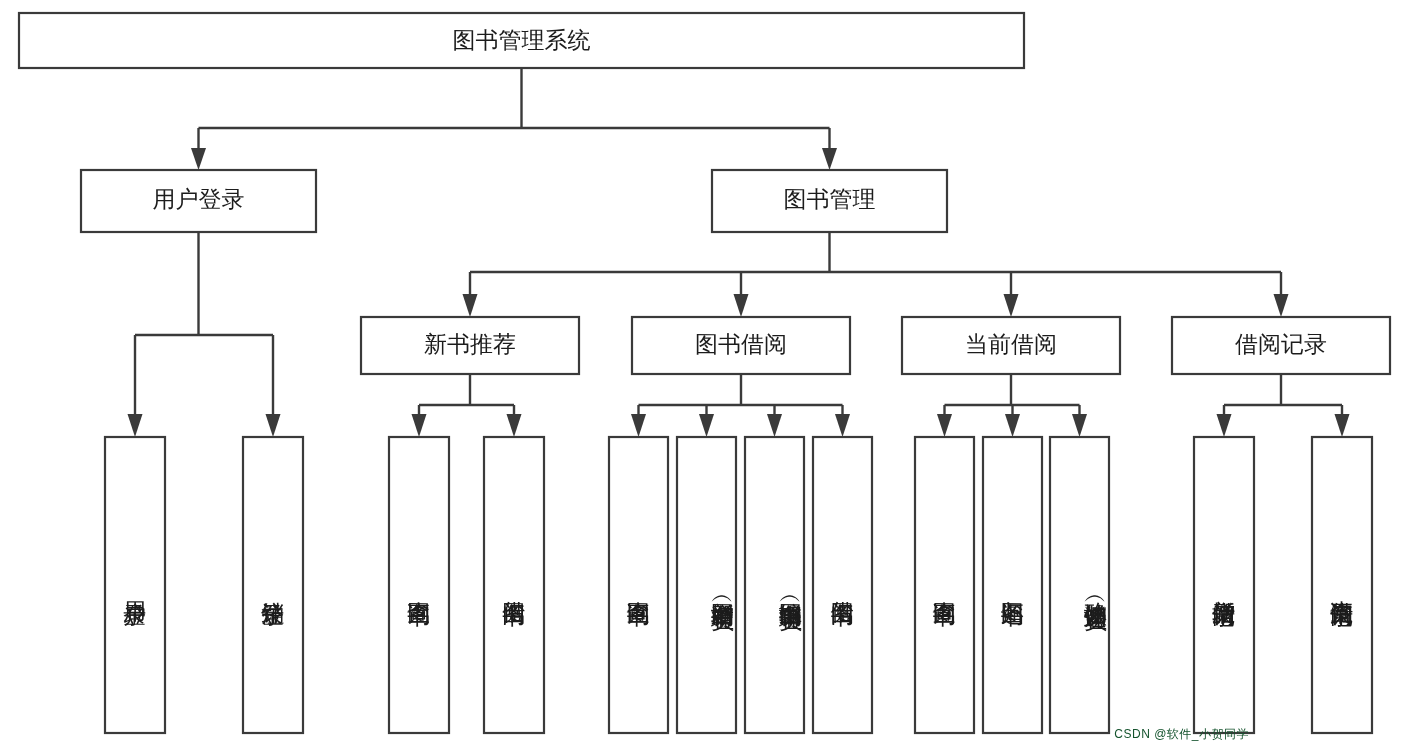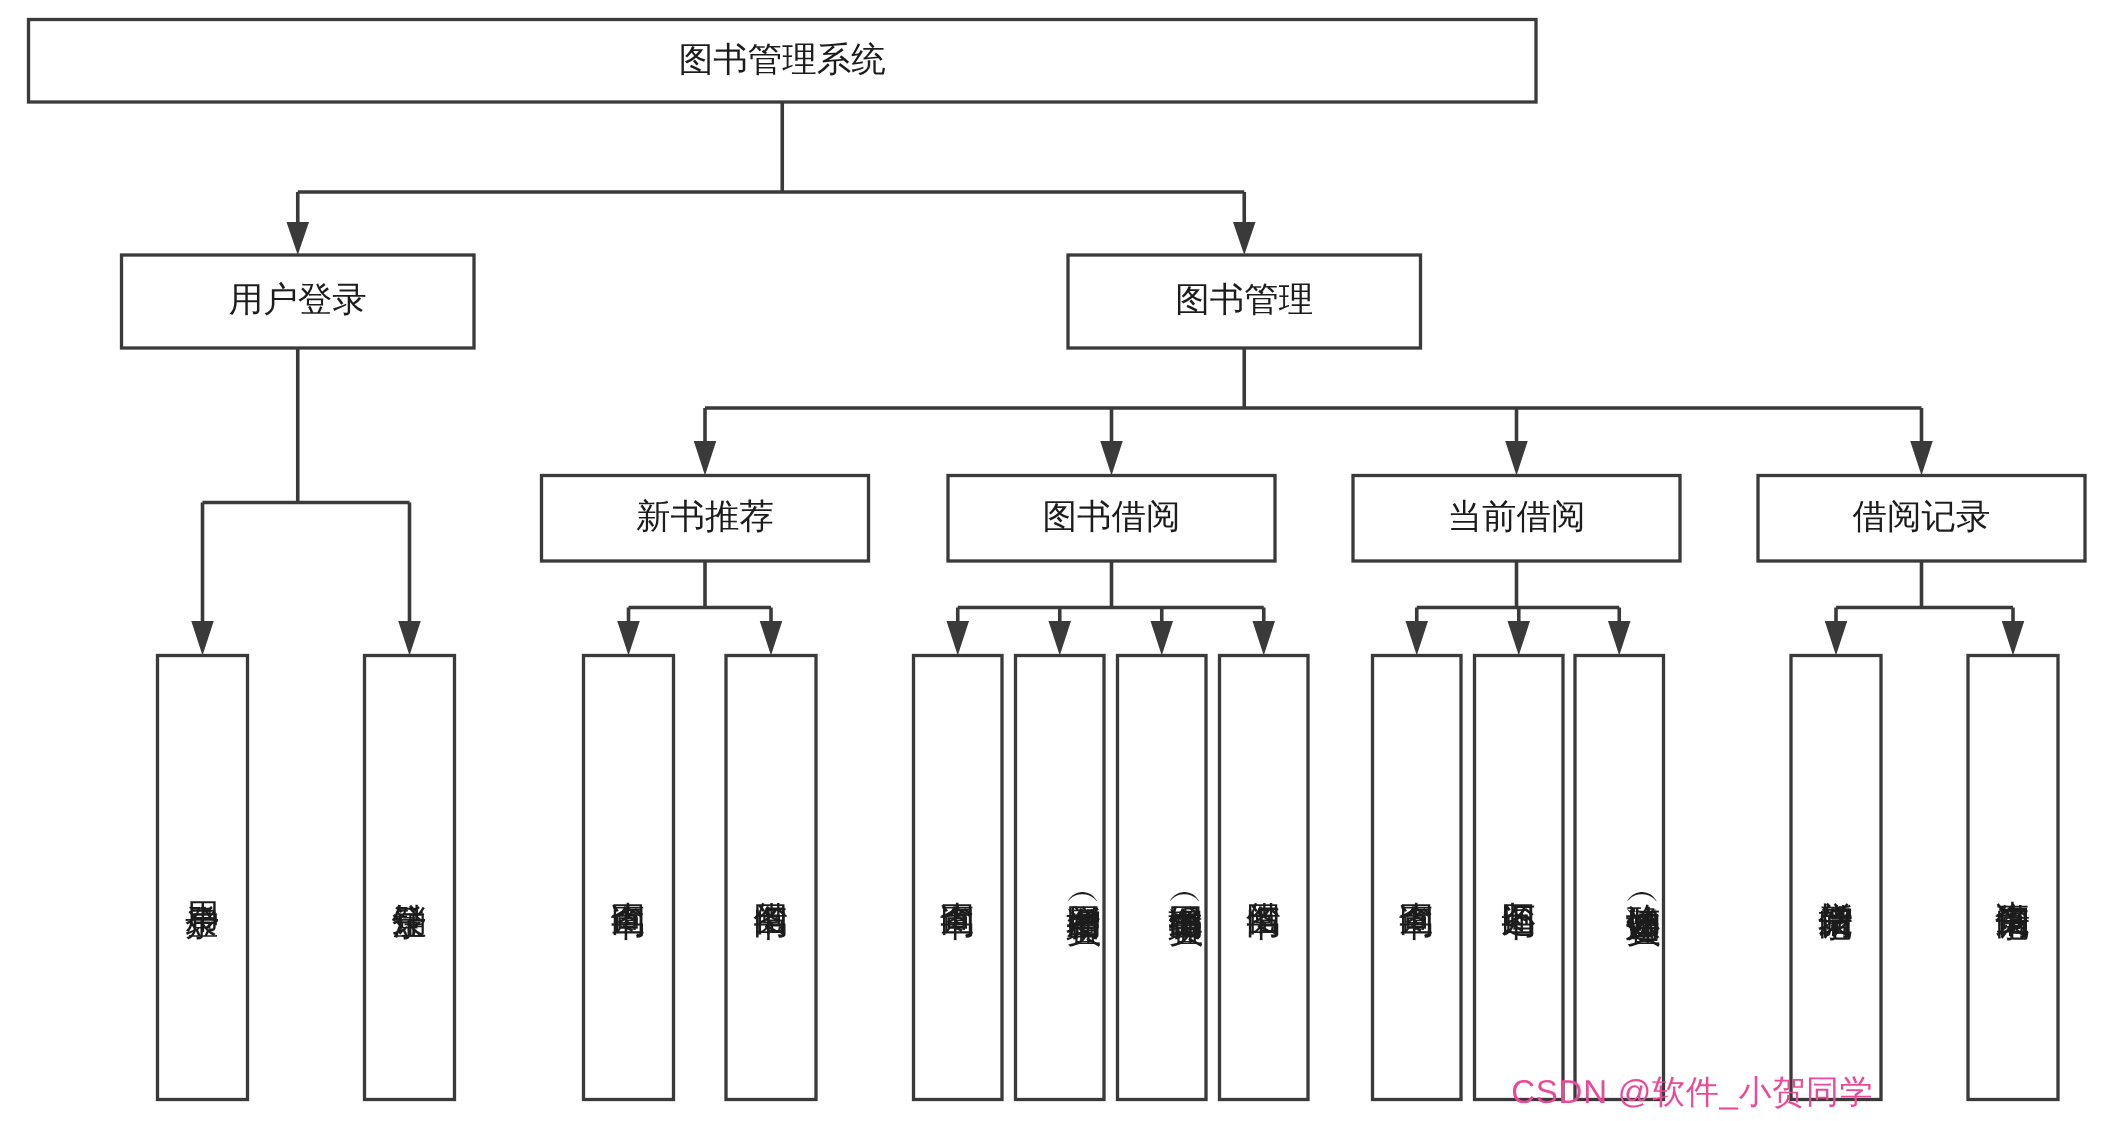--- a/index.html
+++ b/index.html
@@ -60,22 +60,22 @@
     letter-spacing: 1px;
     white-space: nowrap;
     text-align: start;
     pointer-events: none;
   }
   .watermark {
     position: absolute;
     right: 8px;
     bottom: 4px;
     font-family: "Liberation Sans", "DejaVu Sans", sans-serif;
-    font-size: 22px;
-    color: #ec4899;
+    font-size: 12px;
+    color: #14532d;
     letter-spacing: 0.5px;
     user-select: none;
   }
 </style>
 </head>
 <body>
 
 <div id="diagram-root">
 
   <svg id="flowchart" viewBox="0 0 1405 747">

